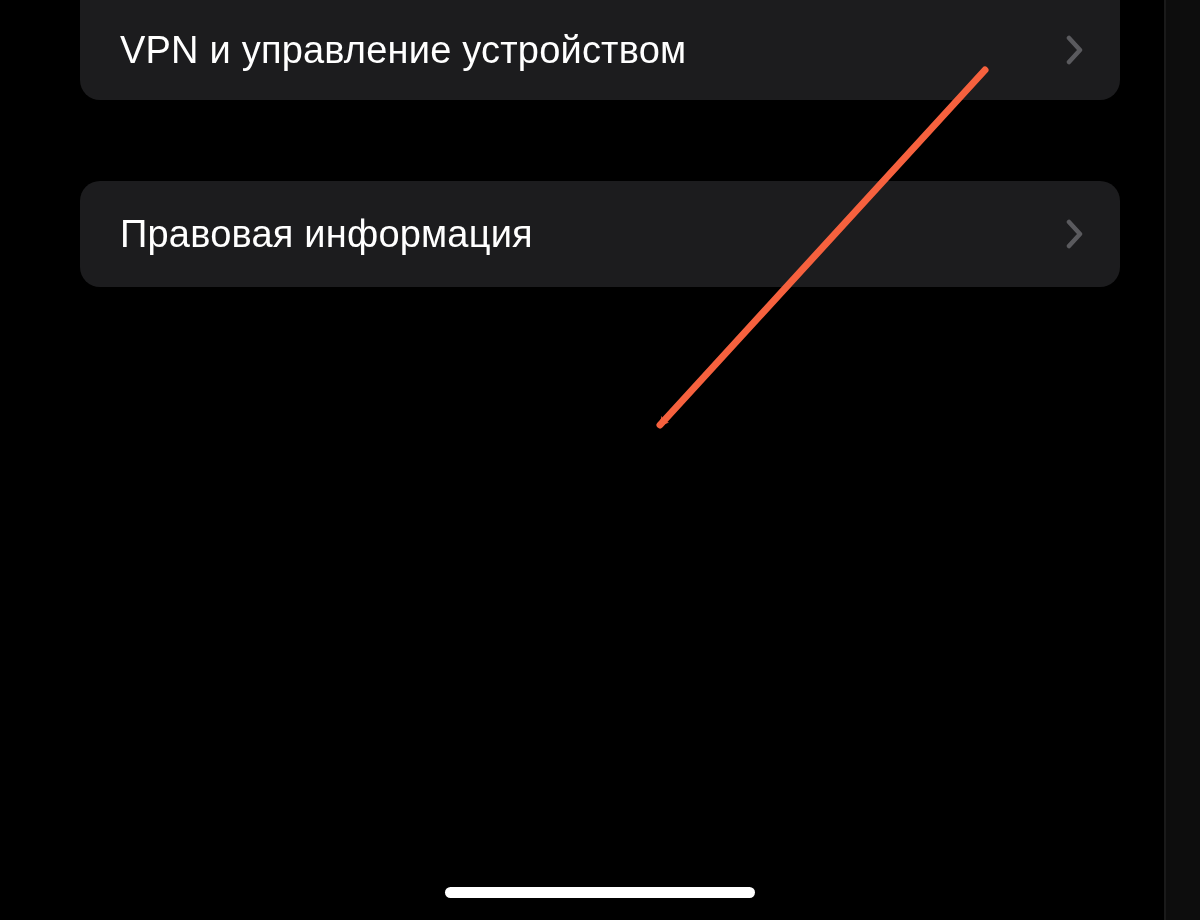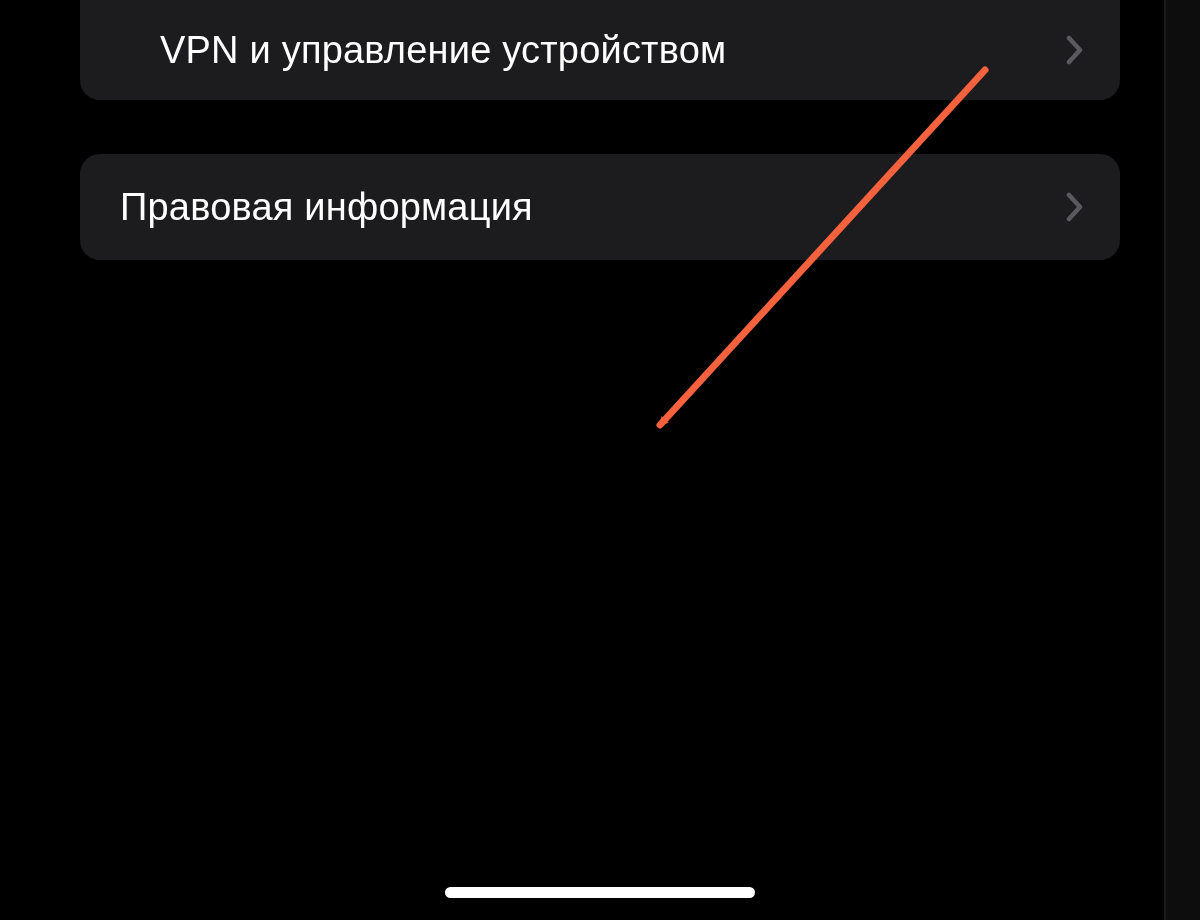--- a/index.html
+++ b/index.html
@@ -61,24 +61,23 @@
     .chevron svg { display: block; }
     .divider {
       height: 1px;
       background: #3a3a3c;
       margin-left: 40px;
     }
     .group1 {
       margin-top: 0;
       border-top-left-radius: 0;
       border-top-right-radius: 0;
-      padding-left: 40px;
     }
     .group1 .row { height: 100px; padding-top: 0; }
-    .group2 { margin-top: 54px; }
+    .group2 { margin-top: 81px; }
     .group3 { margin-top: 86px; }
 
     .arrow-overlay {
       position: absolute;
       pointer-events: none;
       top: 0; left: 0; width: 1200px; height: 920px;
     }
 
     .home-indicator {
       position: absolute;

